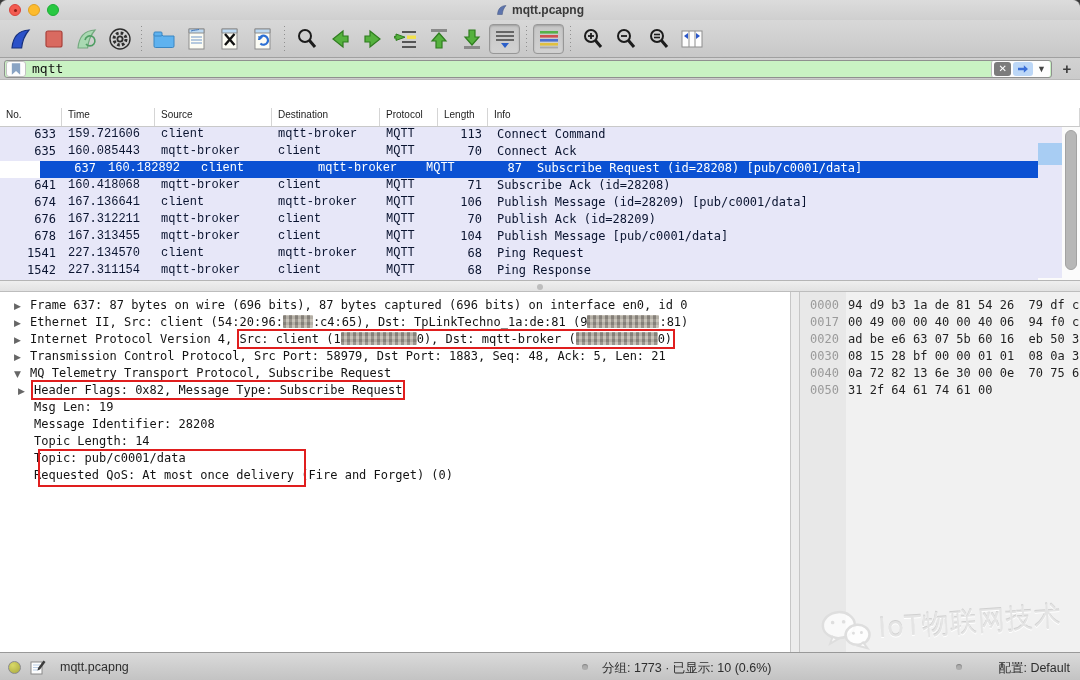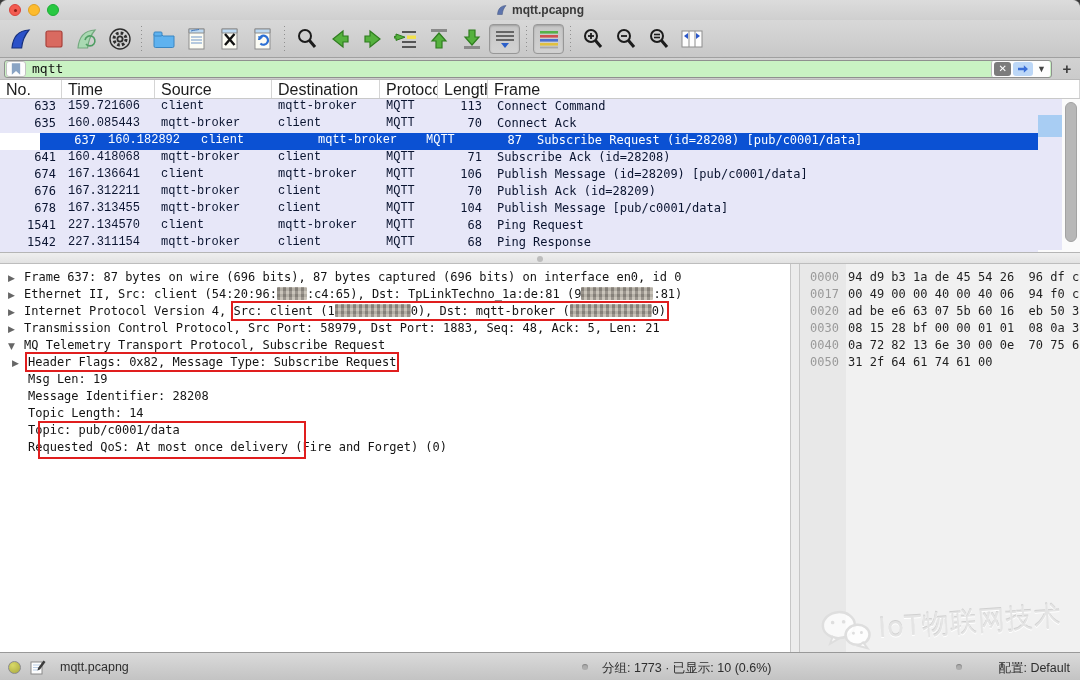--- a/index.html
+++ b/index.html
@@ -27,42 +27,42 @@
   .finput{flex:1;height:18px;background:#c9f2c3;border:1px solid #8f8f8f;border-radius:3px;display:flex;align-items:center;overflow:hidden;}
   .fbookmark{width:20px;height:16px;margin-left:1px;background:#fdfdfd;border:1px solid #c2c2c2;border-radius:3px;display:flex;align-items:center;justify-content:center;}
   .ftext{flex:1;font:13px "DejaVu Sans Mono",monospace;color:#101010;padding-left:6px;}
   .fctrls{display:flex;align-items:center;height:16px;background:#fdfdfd;border-left:1px solid #bbb;border-radius:2px;margin-right:1px;padding:0 2px;gap:2px;}
   .fx{width:17px;height:14px;background:#7c7c7c;border-radius:3px;color:#fff;font-size:10px;line-height:14px;text-align:center;}
   .fgo{width:20px;height:14px;background:#bcd7f7;border-radius:3px;display:flex;align-items:center;justify-content:center;}
   .fcaret{font-size:9px;color:#444;padding:0 2px;}
   .fplus{width:18px;text-align:center;font-size:15px;font-weight:bold;color:#3d3d3d;margin-left:6px;}
   
   .pheader{height:19px;background:#fff;border-bottom:1px solid #c9c9c9;display:grid;
-           grid-template-columns:62px 93px 117px 108px 58px 50px 1fr;font-size:16px;color:#1c1c1c;}
+           grid-template-columns:62px 93px 117px 108px 58px 50px 1fr;font-size:10px;color:#1c1c1c;margin-top:28px;}
   .pheader span{border-right:1px solid #d5d5d5;padding:1px 0 0 6px;overflow:hidden;white-space:nowrap;}
   .plist{position:relative;height:153px;background:#fff;}
   .prows{width:1038px;}
   .prow{display:grid;grid-template-columns:62px 93px 117px 108px 58px 50px 1fr;height:17px;line-height:17px;
         background:#e7e7f8;font:12px "DejaVu Sans Mono",monospace;color:#0a1430;white-space:nowrap;}
   .prow span{overflow:hidden;}
   .prow .c-no,.prow .c-len{text-align:right;padding-right:6px;}
   .prow .c-time,.prow .c-src,.prow .c-dst,.prow .c-proto{padding-left:6px;font-family:Liberation Mono, monospace;}
   .prow .c-info{padding-left:9px;}
   .prow.selected{background:#0b51d3;color:#fff;margin-left:40px;}
   .pscroll{position:absolute;right:0;top:0;width:42px;height:153px;background:#fbfbfb;}
   .minimap{position:absolute;left:0;top:0;width:24px;height:151px;background:#e7e7f8;}
   .minimark{position:absolute;left:0;top:16px;width:24px;height:22px;background:#a8cdf3;}
   .thumb{position:absolute;left:27px;top:3px;width:12px;height:140px;background:#b7b7b7;border:1px solid #a2a2a2;border-radius:6px;}
   
   .hsplit{height:12px;background:linear-gradient(#efefef,#e2e2e2);border-top:1px solid #b5b5b5;border-bottom:1px solid #bdbdbd;position:relative;}
   .hsplit .dot{position:absolute;left:50%;top:3px;width:6px;height:6px;border-radius:50%;background:#bdbdbd;transform:translateX(-50%);}
   
   .panes{display:flex;height:390px;}
   .details{width:790px;background:#fff;position:relative;padding-top:6px;overflow:hidden;}
-  .dline{height:17px;line-height:17px;padding-left:8px;font:12px "DejaVu Sans Mono",monospace;color:#141414;white-space:pre;}
+  .dline{height:17px;line-height:17px;padding-left:8px;font:12px "DejaVu Sans Mono",monospace;color:#141414;white-space:pre;margin-left:6px;}
   .dline.ind1{padding-left:12px;}
   .darrow{display:inline-block;width:16px;font-family:"DejaVu Sans",sans-serif;font-size:9px;color:#666;}
   .mosaic{display:inline-block;height:13px;vertical-align:-2px;border-radius:1px;
     background-image:repeating-linear-gradient(90deg,rgba(90,85,80,.45) 0 3px,rgba(195,190,180,.45) 3px 6px),
                      repeating-linear-gradient(0deg,#cfc9bf 0 3px,#a8a39a 3px 6px);}
   .redbox{outline:2px solid #e01e1e;outline-offset:1px;}
   .anno-box{position:absolute;border:2px solid #e01e1e;pointer-events:none;}
   .vsplit{width:10px;background:#ececec;border-left:1px solid #c6c6c6;border-right:1px solid #c6c6c6;}
   .hex{flex:1;background:#f1f1f1;position:relative;padding:6px 0 0 10px;overflow:hidden;}
   .hex::before{content:"";position:absolute;left:0;top:0;bottom:0;width:46px;background:#e8e8e8;}
@@ -280,21 +280,21 @@
     <div class="fplus">+</div>
   </div>
 
   <div class="pheader" id="pheader">
       <span>No.</span>
       <span>Time</span>
       <span>Source</span>
       <span>Destination</span>
       <span>Protocol</span>
       <span>Length</span>
-      <span>Frame</span>
+      <span>Info</span>
     </div>
 
   <div class="plist">
     <div class="prows" id="prows">
         <div class="prow">
           <span class="c-no">633</span>
           <span class="c-time">159.721606</span>
           <span class="c-src">client</span>
           <span class="c-dst">mqtt-broker</span>
           <span class="c-proto">MQTT</span>
@@ -396,21 +396,21 @@
         <div class="dline"><span class="darrow">▼</span><span>MQ Telemetry Transport Protocol, Subscribe Request</span></div>
         <div class="dline ind1"><span class="darrow">▶</span><span class="redbox"><span>Header Flags: 0x82, Message Type: Subscribe Request</span></span></div>
         <div class="dline ind1"><span class="darrow"></span><span>Msg Len: 19</span></div>
         <div class="dline ind1"><span class="darrow"></span><span>Message Identifier: 28208</span></div>
         <div class="dline ind1"><span class="darrow"></span><span>Topic Length: 14</span></div>
         <div class="dline ind1"><span class="darrow"></span><span>Topic: pub/c0001/data</span></div>
         <div class="dline ind1"><span class="darrow"></span><span>Requested QoS: At most once delivery (Fire and Forget) (0)</span></div>
       </div>
     <div class="vsplit"></div>
     <div class="hex" id="hex">
-        <div class="hrow"><span class="hoff">0000</span><span class="hbytes">94 d9 b3 1a de 45 54 26  96 df c</span></div>
+        <div class="hrow"><span class="hoff">0000</span><span class="hbytes">94 d9 b3 1a de 81 54 26  79 df c</span></div>
         <div class="hrow"><span class="hoff">0017</span><span class="hbytes">00 49 00 00 40 00 40 06  94 f0 c</span></div>
         <div class="hrow"><span class="hoff">0020</span><span class="hbytes">ad be e6 63 07 5b 60 16  eb 50 3</span></div>
         <div class="hrow"><span class="hoff">0030</span><span class="hbytes">08 15 28 bf 00 00 01 01  08 0a 3</span></div>
         <div class="hrow"><span class="hoff">0040</span><span class="hbytes">0a 72 82 13 6e 30 00 0e  70 75 6</span></div>
         <div class="hrow"><span class="hoff">0050</span><span class="hbytes">31 2f 64 61 74 61 00</span></div>
       </div>
   </div>
 
   <div class="watermark">
     <svg width="52" height="44" viewBox="0 0 52 44">

